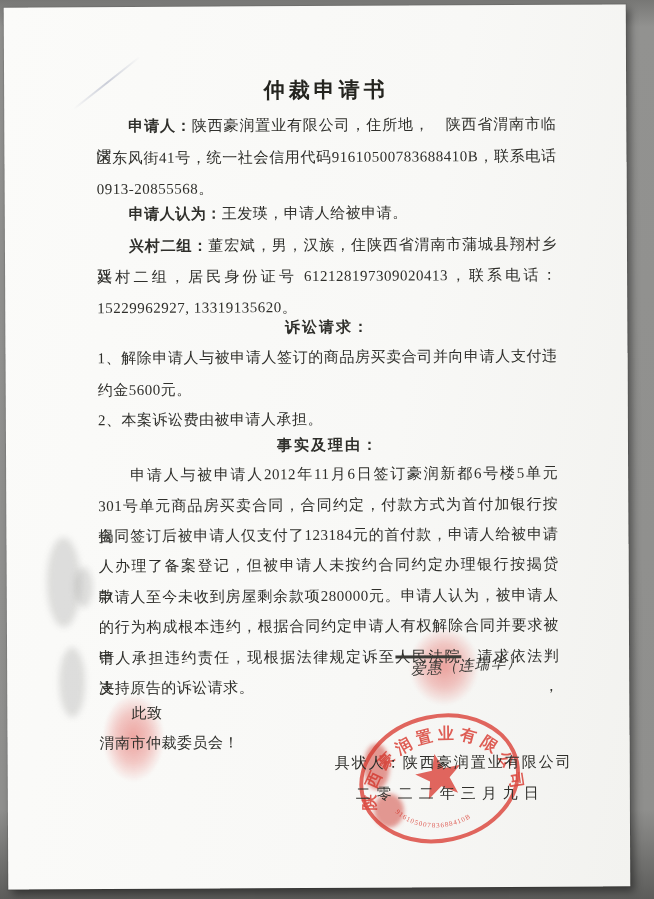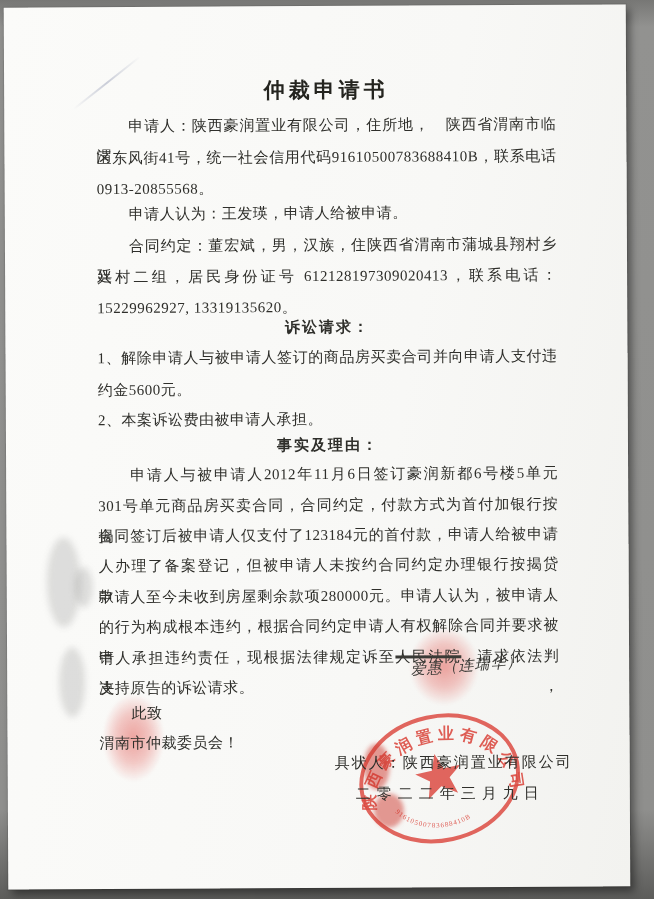--- a/index.html
+++ b/index.html
@@ -14,21 +14,21 @@
     transform:rotate(-0.3deg);transform-origin:50% 50%;
     box-shadow:4px 5px 9px rgba(0,0,0,0.45), 0 0 0 1px rgba(0,0,0,0.07);
   }
   .ln{
     position:absolute;left:92px;width:460px;height:30px;line-height:30px;
     font-size:15px;color:#2f2f2b;white-space:normal;overflow:visible;
     letter-spacing:0.5px;
   }
   .just{text-align:justify;text-align-last:justify;}
   .center{text-align:center;text-align-last:center;font-weight:bold;letter-spacing:2px;}
-  .b{font-weight:normal;}
+  .b{font-weight:bold;}
   .indent{text-indent:32px;}
   .title{
     position:absolute;left:92px;width:460px;top:68px;height:32px;line-height:32px;
     text-align:center;font-size:21px;font-weight:bold;letter-spacing:4px;color:#24241f;
   }
   .struck{text-decoration:line-through;text-decoration-thickness:2.5px;text-decoration-color:#3a3a36;}
   .fingerprint{
     position:absolute;border-radius:50%;
     background:radial-gradient(closest-side,rgba(226,92,86,0.55),rgba(226,92,86,0.32) 55%,rgba(226,92,86,0.0) 100%);
     filter:blur(1px);
@@ -82,21 +82,21 @@
     <div class="seal-blob" style="left:366px;top:788px;width:30px;height:34px;"></div>
 
     <div class="title">仲裁申请书</div>
 
     <div class="ln just indent" style="top:104px;"><span class="b">申请人：</span><span>陕西豪润置业有限公司，住所地，　陕西省渭南市临渭</span></div>
     <div class="ln just" style="top:136px;">区东风街41号，统一社会信用代码91610500783688410B，联系电话</div>
     <div class="ln" style="top:167px;">0913-20855568。</div>
 
     <div class="ln indent" style="top:192px;"><span class="b">申请人认为：</span><span>王发瑛，申请人给被申请。</span></div>
 
-    <div class="ln just indent" style="top:224px;"><span class="b">合同约定：</span><span>董宏斌，男，汉族，住陕西省渭南市蒲城县翔村乡廷</span></div>
+    <div class="ln just indent" style="top:224px;"><span class="b">兴村二组：</span><span>董宏斌，男，汉族，住陕西省渭南市蒲城县翔村乡廷</span></div>
     <div class="ln just" style="top:255px;">兴村二组，居民身份证号 612128197309020413，联系电话：</div>
     <div class="ln" style="top:286px;">15229962927, 13319135620。</div>
 
     <div class="ln center" style="top:306px;">诉讼请求：</div>
     <div class="ln just" style="top:336px;">1、解除申请人与被申请人签订的商品房买卖合司并向申请人支付违</div>
     <div class="ln" style="top:368px;">约金5600元。</div>
     <div class="ln" style="top:398px;">2、本案诉讼费由被申请人承担。</div>
 
     <div class="ln center" style="top:424px;">事实及理由：</div>
     <div class="ln just indent" style="top:453px;">申请人与被申请人2012年11月6日签订豪润新都6号楼5单元</div>

